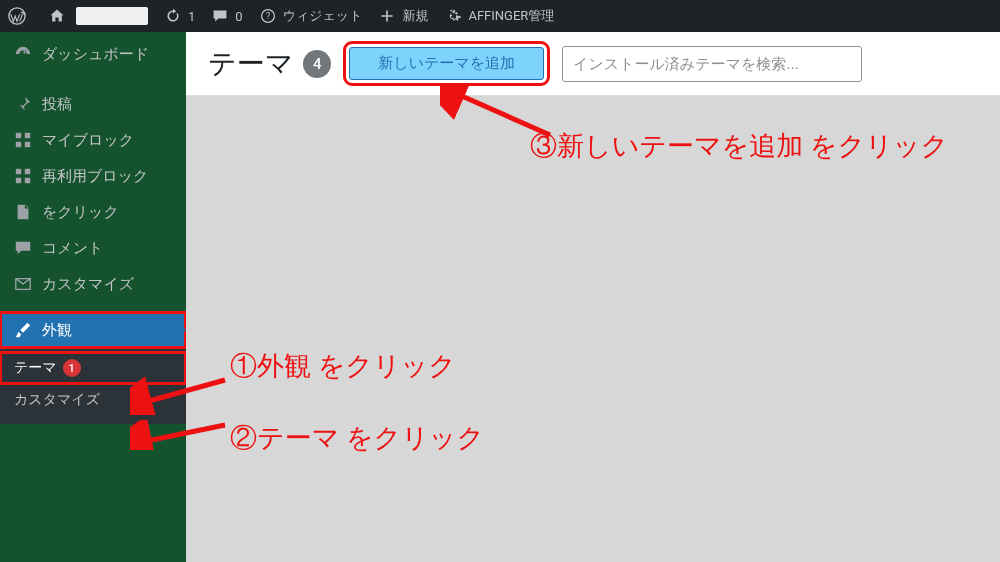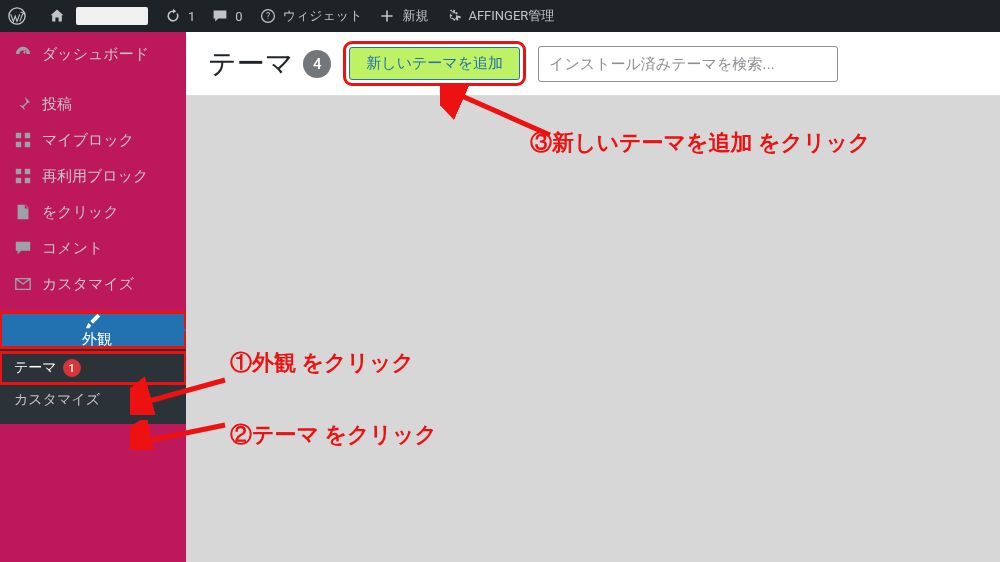--- a/index.html
+++ b/index.html
@@ -21,32 +21,32 @@
   .ab-sitebox {
     display: flex; align-items: center; gap:4px;
   }
   .ab-sitebox .siteblank {
     width: 72px; height: 18px; background: #f0f0f0; border-radius: 2px;
   }
 
   
   .sidebar {
     position: absolute; top: 32px; left: 0; width: 186px; bottom: 0;
-    background: #be185d; color: #c3c4c7; font-size: 15px;
+    background: #14532d; color: #c3c4c7; font-size: 15px;
     display: flex; flex-direction: column; padding-top: 4px;
   }
   .menu-item {
     display: flex; align-items: center; height: 36px; padding: 0 12px;
     position: relative;
     cursor: pointer;
   }
   .menu-item .ico { width: 22px; display:inline-flex; align-items:center; justify-content:center; }
   .menu-item .lbl { margin-left: 8px; }
   .menu-item.current {
-    background: #2271b1; color: #fff; flex-direction: column;
+    background: #2271b1; color: #fff;
   }
   .menu-item.current::after {
     content: ""; position: absolute; right: -8px; top: 50%; transform: translateY(-50%);
     border: 8px solid transparent; border-left-color: #2271b1;
   }
   
   .submenu { background: #2c3338; padding: 4px 0 8px 0; font-size: 14px; }
   .sub-item { padding: 7px 14px; color: #c3c4c7; display:flex; align-items:center; gap:6px; cursor:pointer;}
   .sub-item.current { color: #fff; font-weight: 500; }
   .sub-badge {
@@ -64,33 +64,33 @@
   .main-header {
     height: 64px; display:flex; align-items:center; gap:18px; padding: 0 22px;
     border-bottom: 1px solid #dcdcde; background:#fff;
   }
   .page-title { font-size: 28px; font-weight: 500; color:#1d2327; display:flex; align-items:center; gap:10px;}
   .count-badge {
     background:#72777c; color:#fff; border-radius:50%; width:28px; height:28px;
     display:inline-flex; align-items:center; justify-content:center; font-size:15px;
   }
   .add-btn {
-    border:1px solid #2271b1; color:#2271b1; background:#bef264;
-    padding: 6px 16px; font-size:15px; border-radius:3px; cursor:pointer;
+    border:1px solid #2271b1; color:#2271b1; background:#7dd3fc;
+    padding: 6px 28px; font-size:15px; border-radius:3px; cursor:pointer;
   }
   .hl-add { outline: 3px solid #e11; outline-offset: 3px; }
   .search-input {
     border:1px solid #8c8f94; border-radius:3px; height:36px; width:300px;
     padding:0 10px; font-size:15px; color:#50575e; background:#fff;
   }
   .search-input::placeholder { color:#8c8f94; }
   .content-area { position:absolute; top:64px; left:0; right:0; bottom:0; background:#d7d7d7; }
 
   
-  .anno { position: absolute; color:#e11; font-weight:700; font-size:22px; z-index:20;text-align:center;}
+  .anno { position: absolute; color:#e11; font-weight:400; font-size:27px; z-index:20;text-align:center;}
   .arrow-svg { position:absolute; z-index:19; }
 </style>
 </head>
 <body>
 
 <div class="adminbar">
   <div class="ab-item">
     <span class="ico">
       <svg width="18" height="18" viewBox="0 0 20 20" fill="#c3c4c7">
           <circle cx="10" cy="10" r="9" fill="none" stroke="#c3c4c7" stroke-width="1.5"></circle>

